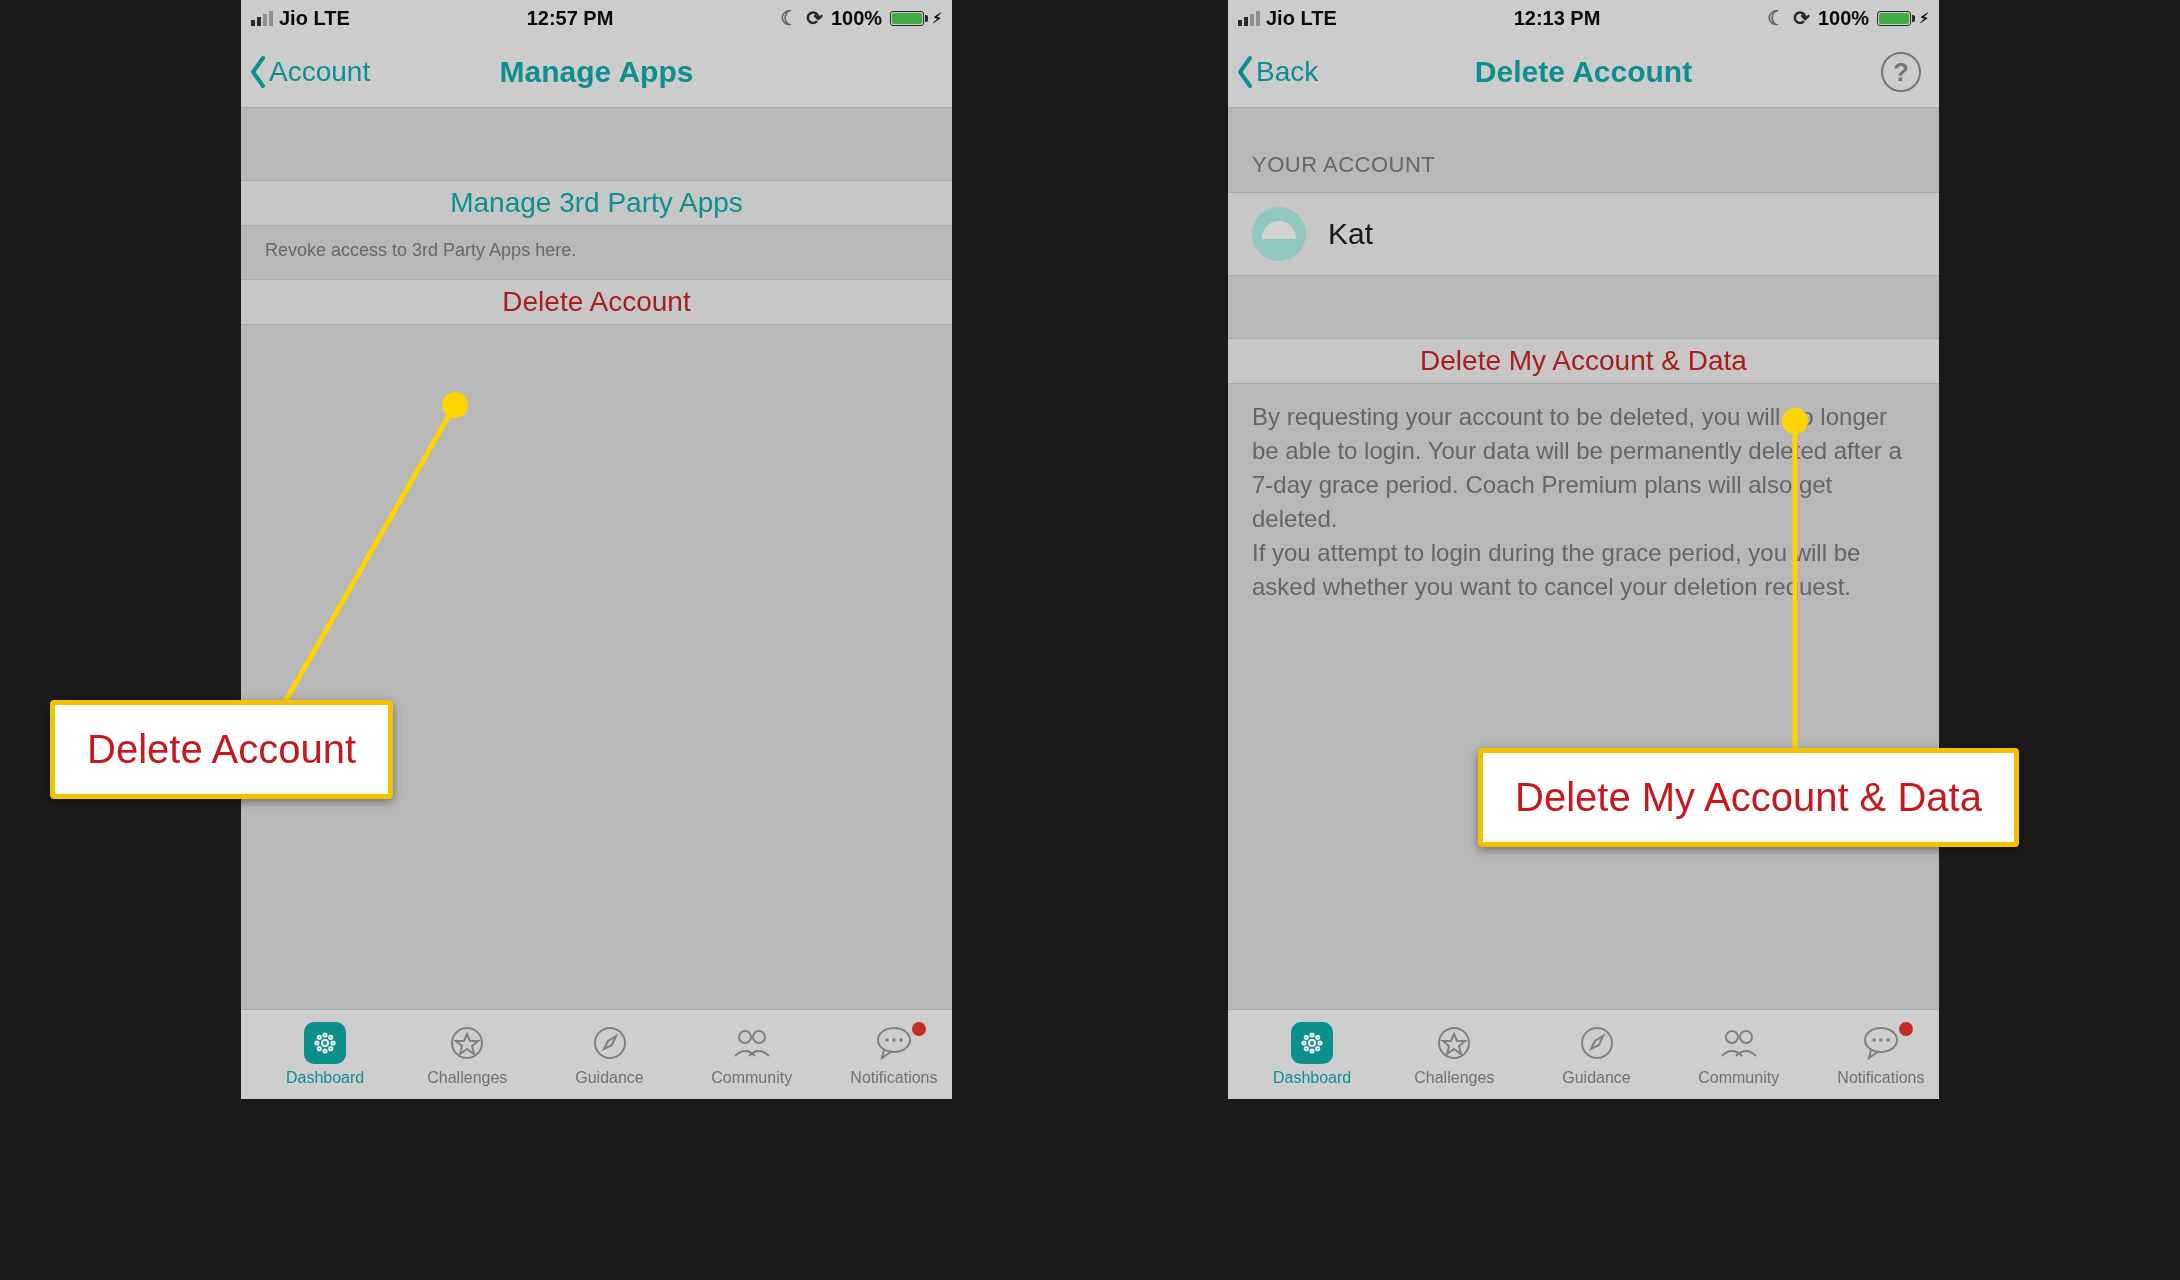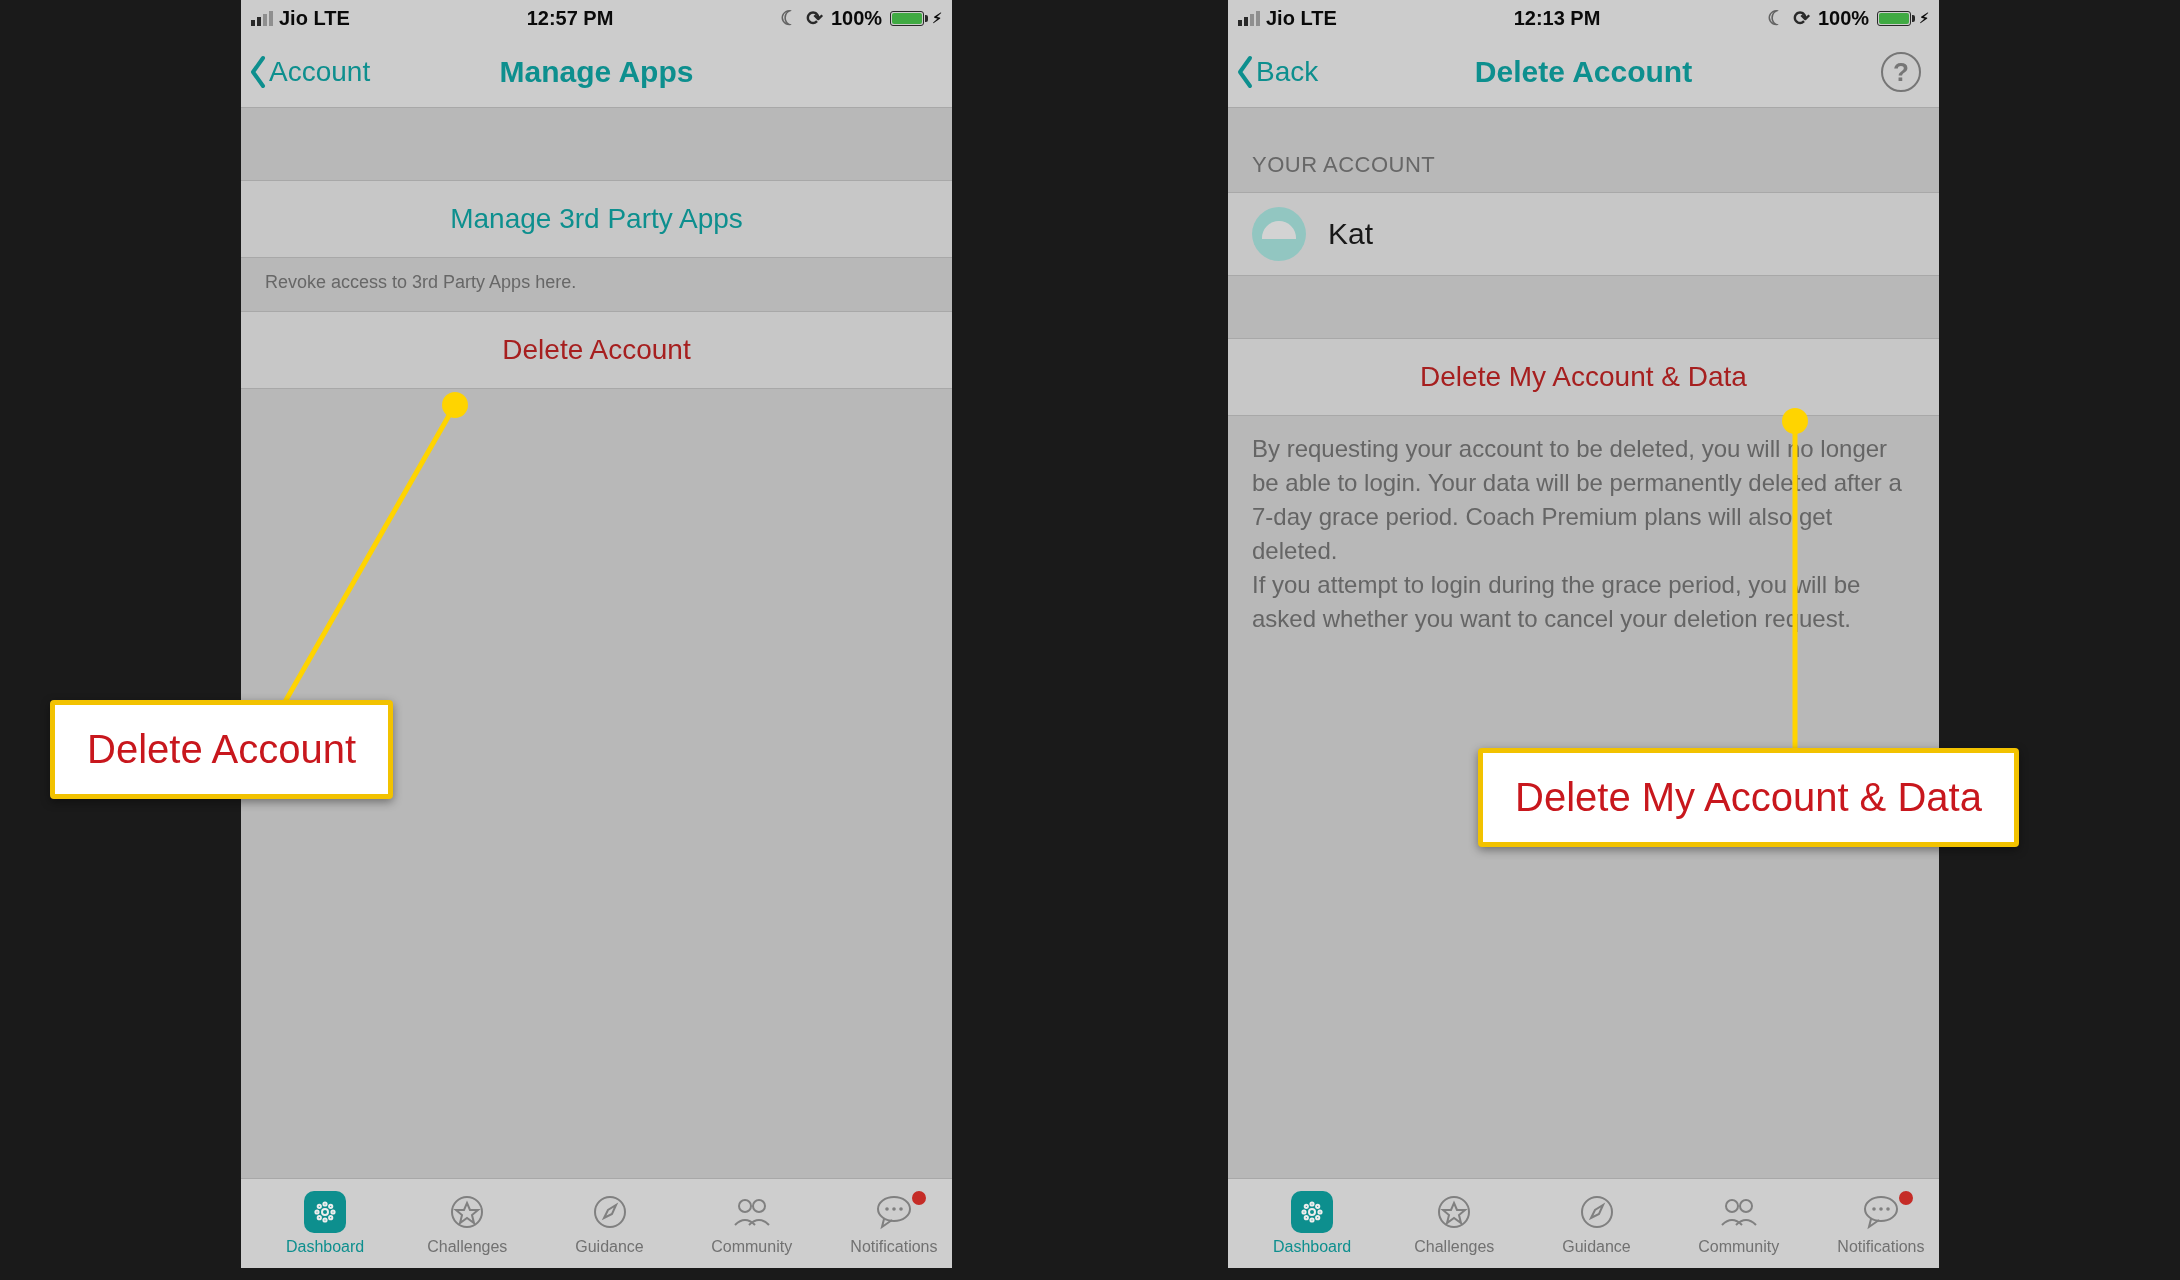--- a/index.html
+++ b/index.html
@@ -1,19 +1,19 @@
 <!DOCTYPE html>
 <html><head>
 <meta charset="utf-8">
 <style>
   * { margin:0; padding:0; box-sizing:border-box; font-family:-apple-system,Helvetica,Arial,sans-serif; }
   html,body{ width:2180px; height:1280px; background:#1a1a1a; }
   .stage{ position:relative; width:2180px; height:1280px; }
 
-  .phone{ position:absolute; top:0; width:711px; height:1268px; background:#c6c6c6; }
+  .phone{ position:absolute; top:0; width:711px; height:1099px; background:#c6c6c6; }
   .phone.left{ left:241px; }
   .phone.right{ left:1228px; }
 
   
   .dim{ position:absolute; left:0; top:0; right:0; bottom:0; background:rgba(0,0,0,0.07); pointer-events:none; }
 
   .status{ height:36px; display:flex; align-items:center; padding:0 10px; font-size:20px; font-weight:600; color:#0b0b0b; background:#dcdcdc; }
   .status .sig{ flex:0 0 auto; display:flex; align-items:flex-end; gap:2px; margin-right:6px; }
   .status .sig span{ width:4px; background:#2d2d2d; display:inline-block; }
   .status .sig span.faint{ background:#9a9a9a; }
@@ -24,21 +24,21 @@
   .battfill::after{ content:''; position:absolute; right:-5px; top:3.5px; width:3px; height:7px; background:#2d2d2d; border-radius:0 2px 2px 0;}
   .battfill .juice{ position:absolute; left:1px; top:1px; bottom:1px; right:1px; background:#45b749; border-radius:2px; }
 
   .nav{ height:72px; background:#dcdcdc; border-bottom:1px solid #b5b5b5; display:flex; align-items:center; position:relative; }
   .nav .back{ display:flex; align-items:center; color:#0f9a99; font-size:28px; font-weight:500; padding-left:6px; cursor:pointer;}
   .nav .back svg{ width:22px; height:34px; }
   .nav .title{ position:absolute; left:0; right:0; text-align:center; color:#0f9a99; font-size:30px; font-weight:600; pointer-events:none;}
   .nav .help{ position:absolute; right:18px; top:16px; width:40px; height:40px; border:2px solid #7f7f7f; border-radius:50%; display:flex; align-items:center; justify-content:center; color:#7f7f7f; font-size:26px; font-weight:700;}
 
   .section-gap{ height:72px; }
-  .row{ background:#d7d7d7; border-top:1px solid #b5b5b5; border-bottom:1px solid #b5b5b5; padding:22px 0; text-align:center; font-size:28px; font-weight:500; }
+  .row{ background:#d7d7d7; border-top:1px solid #b5b5b5; border-bottom:1px solid #b5b5b5; padding:6px 0; text-align:center; font-size:28px; font-weight:500; }
   .row.teal{ color:#0f9a99; }
   .row.red{ color:#b32222; }
   .helper{ color:#6f6f6f; font-size:18px; padding:14px 24px 18px; }
 
   .section-header{ color:#6f6f6f; font-size:22px; letter-spacing:0.5px; padding:44px 24px 14px; }
   .account-row{ background:#d7d7d7; border-top:1px solid #b5b5b5; border-bottom:1px solid #b5b5b5; padding:14px 24px; display:flex; align-items:center; gap:22px; }
   .avatar{ width:54px; height:54px; border-radius:50%; background:#9ed6d0; position:relative; }
   .avatar::after{ content:''; position:absolute; left:10px; right:10px; top:14px; height:18px; border-radius:18px 18px 0 0; background:#e4e4e4; }
   .uname{ font-size:30px; color:#1a1a1a; font-weight:500; }
 

